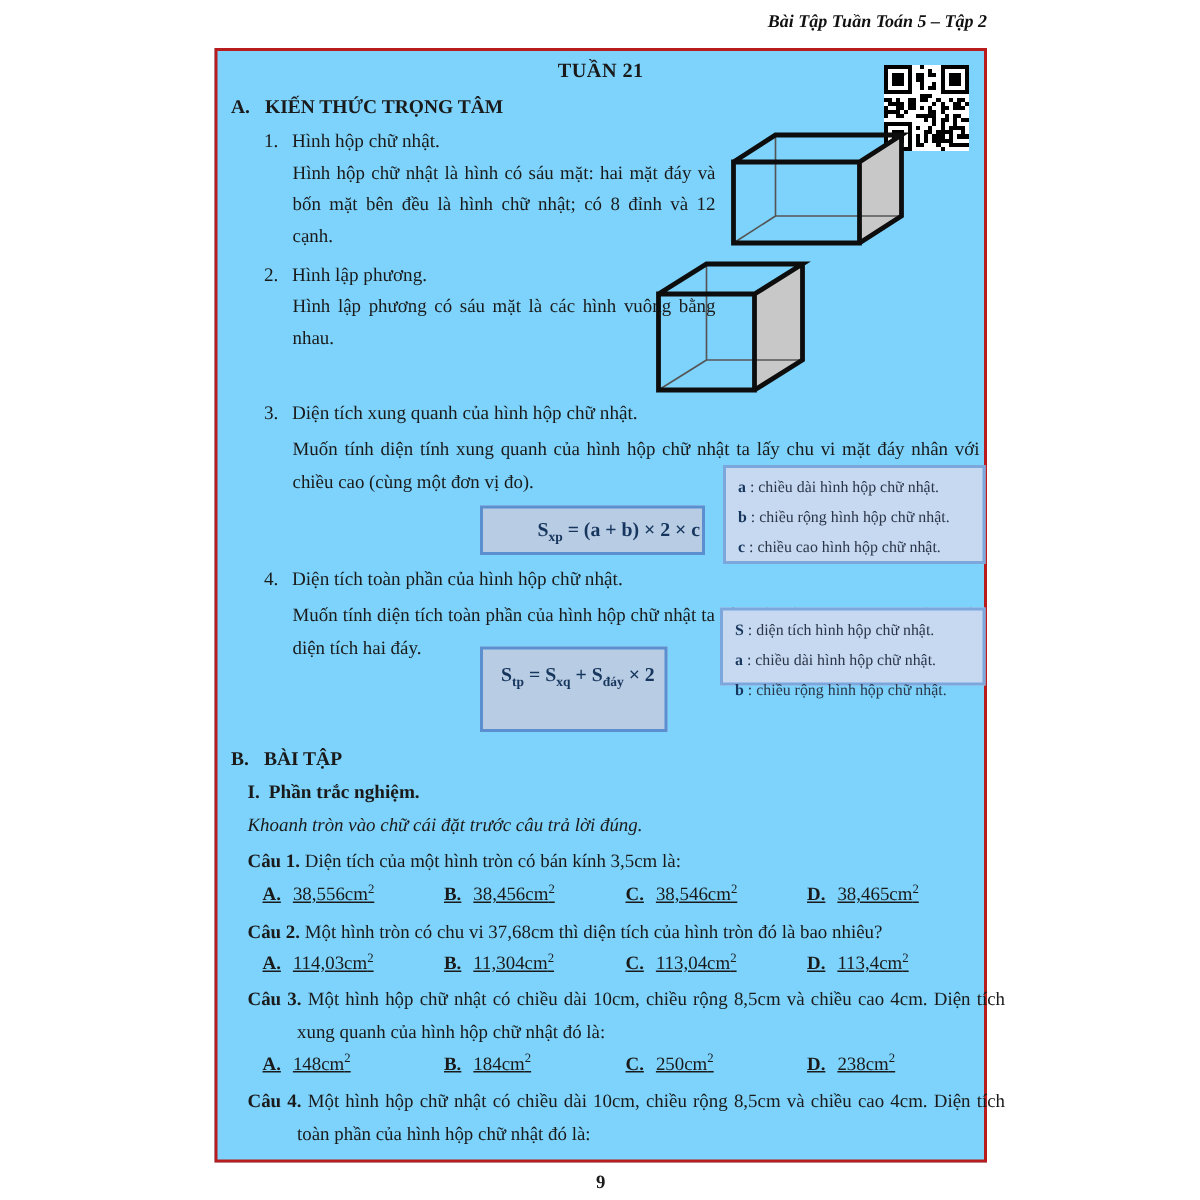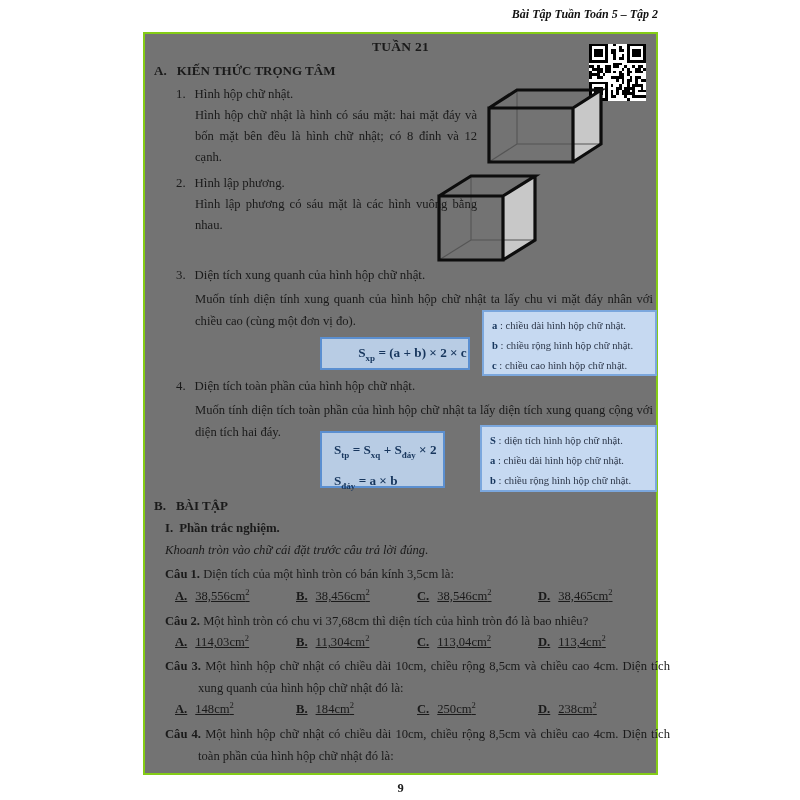--- a/index.html
+++ b/index.html
@@ -1,20 +1,20 @@
 <!DOCTYPE html>
 <html style="--formula-fill: #b8cce4; --formula-border: #5b8fd0; --formula-text: #17365d; --legend-fill: #c6d9f1; --legend-border: #7ba7dd; --legend-text: #2b3547;"><head>
 <meta charset="utf-8">
 <style>
   html,body{margin:0;padding:0;background:#ffffff;}
   .canvas{position:relative;width:800px;height:800px;background:#ffffff;overflow:hidden;
           font-family:"Liberation Serif","DejaVu Serif",serif;color:#1a1a1a;}
   .abs{position:absolute;}
   .running-header{position:absolute;top:7px;right:142px;font-size:12px;font-weight:bold;font-style:italic;color:#111;}
-  .page{position:absolute;left:143px;top:32px;width:515px;height:743px;border:2px solid #84cc16;box-sizing:border-box;background:#737373;}
+  .page{position:absolute;left:143px;top:32px;width:515px;height:743px;border:2px solid #b91c1c;box-sizing:border-box;background:#7dd3fc;}
   .page-title{top:5px;left:0;width:100%;text-align:center;font-weight:bold;font-size:13.5px;letter-spacing:.3px;}
   .sec-head{font-weight:bold;font-size:13px;white-space:nowrap;}
   .sec-head .num{margin-right:10px;}
   .item-head{font-weight:normal;font-size:12.8px;white-space:nowrap;}
   .item-head .num{margin-right:9px;}
   .body-text{font-size:12.6px;line-height:21px;text-align:justify;}
   .body-wide{font-size:12.6px;line-height:22px;text-align:justify;}
   .formula-box{background:var(--formula-fill,#b8cce4);border:2px solid var(--formula-border,#5b8fd0);
                color:var(--formula-text,#17365d);font-weight:bold;font-size:13.2px;box-sizing:border-box;padding-left:35px;}
   .formula-box sub{font-size:9px;}
@@ -220,24 +220,23 @@
       <div><b>c</b><span> : chiều cao hình hộp chữ nhật.</span></div>
     </div>
 
     <div class="item-head abs" style="left:31px;top:345px">
       <span class="num">4.</span><span>Diện tích toàn phần của hình hộp chữ nhật.</span>
     </div>
     <div class="body-wide abs" style="left:50px;top:365px;width:458px">Muốn tính diện tích toàn phần của hình hộp chữ nhật ta lấy diện tích xung quang cộng với diện tích hai đáy.</div>
 
     <div class="formula-box f-left abs" style="left:175px;top:397px;width:125px;height:57px">
       <div><span>S</span><sub>tp</sub><span> = </span><span>S</span><sub>xq</sub><span> + </span><span>S</span><sub>đáy</sub><span> × 2</span></div>
-      <div><span>S</span><sub>đáy</sub><span> = a × b</span></div>
-    </div>
-
-    <div class="legend-box abs" style="left:335px;top:391px;width:177px;height:67px">
+    </div>
+
+    <div class="legend-box abs" style="left:335px;top:371px;width:177px;height:52px">
       <div><b>S</b><span> : diện tích hình hộp chữ nhật.</span></div>
       <div><b>a</b><span> : chiều dài hình hộp chữ nhật.</span></div>
       <div><b>b</b><span> : chiều rộng hình hộp chữ nhật.</span></div>
     </div>
 
     <div class="sec-head abs" style="left:9px;top:464px">
       <span class="num">B.</span><span>BÀI TẬP</span>
     </div>
 
     <div class="part-head abs" style="left:20px;top:487px">

